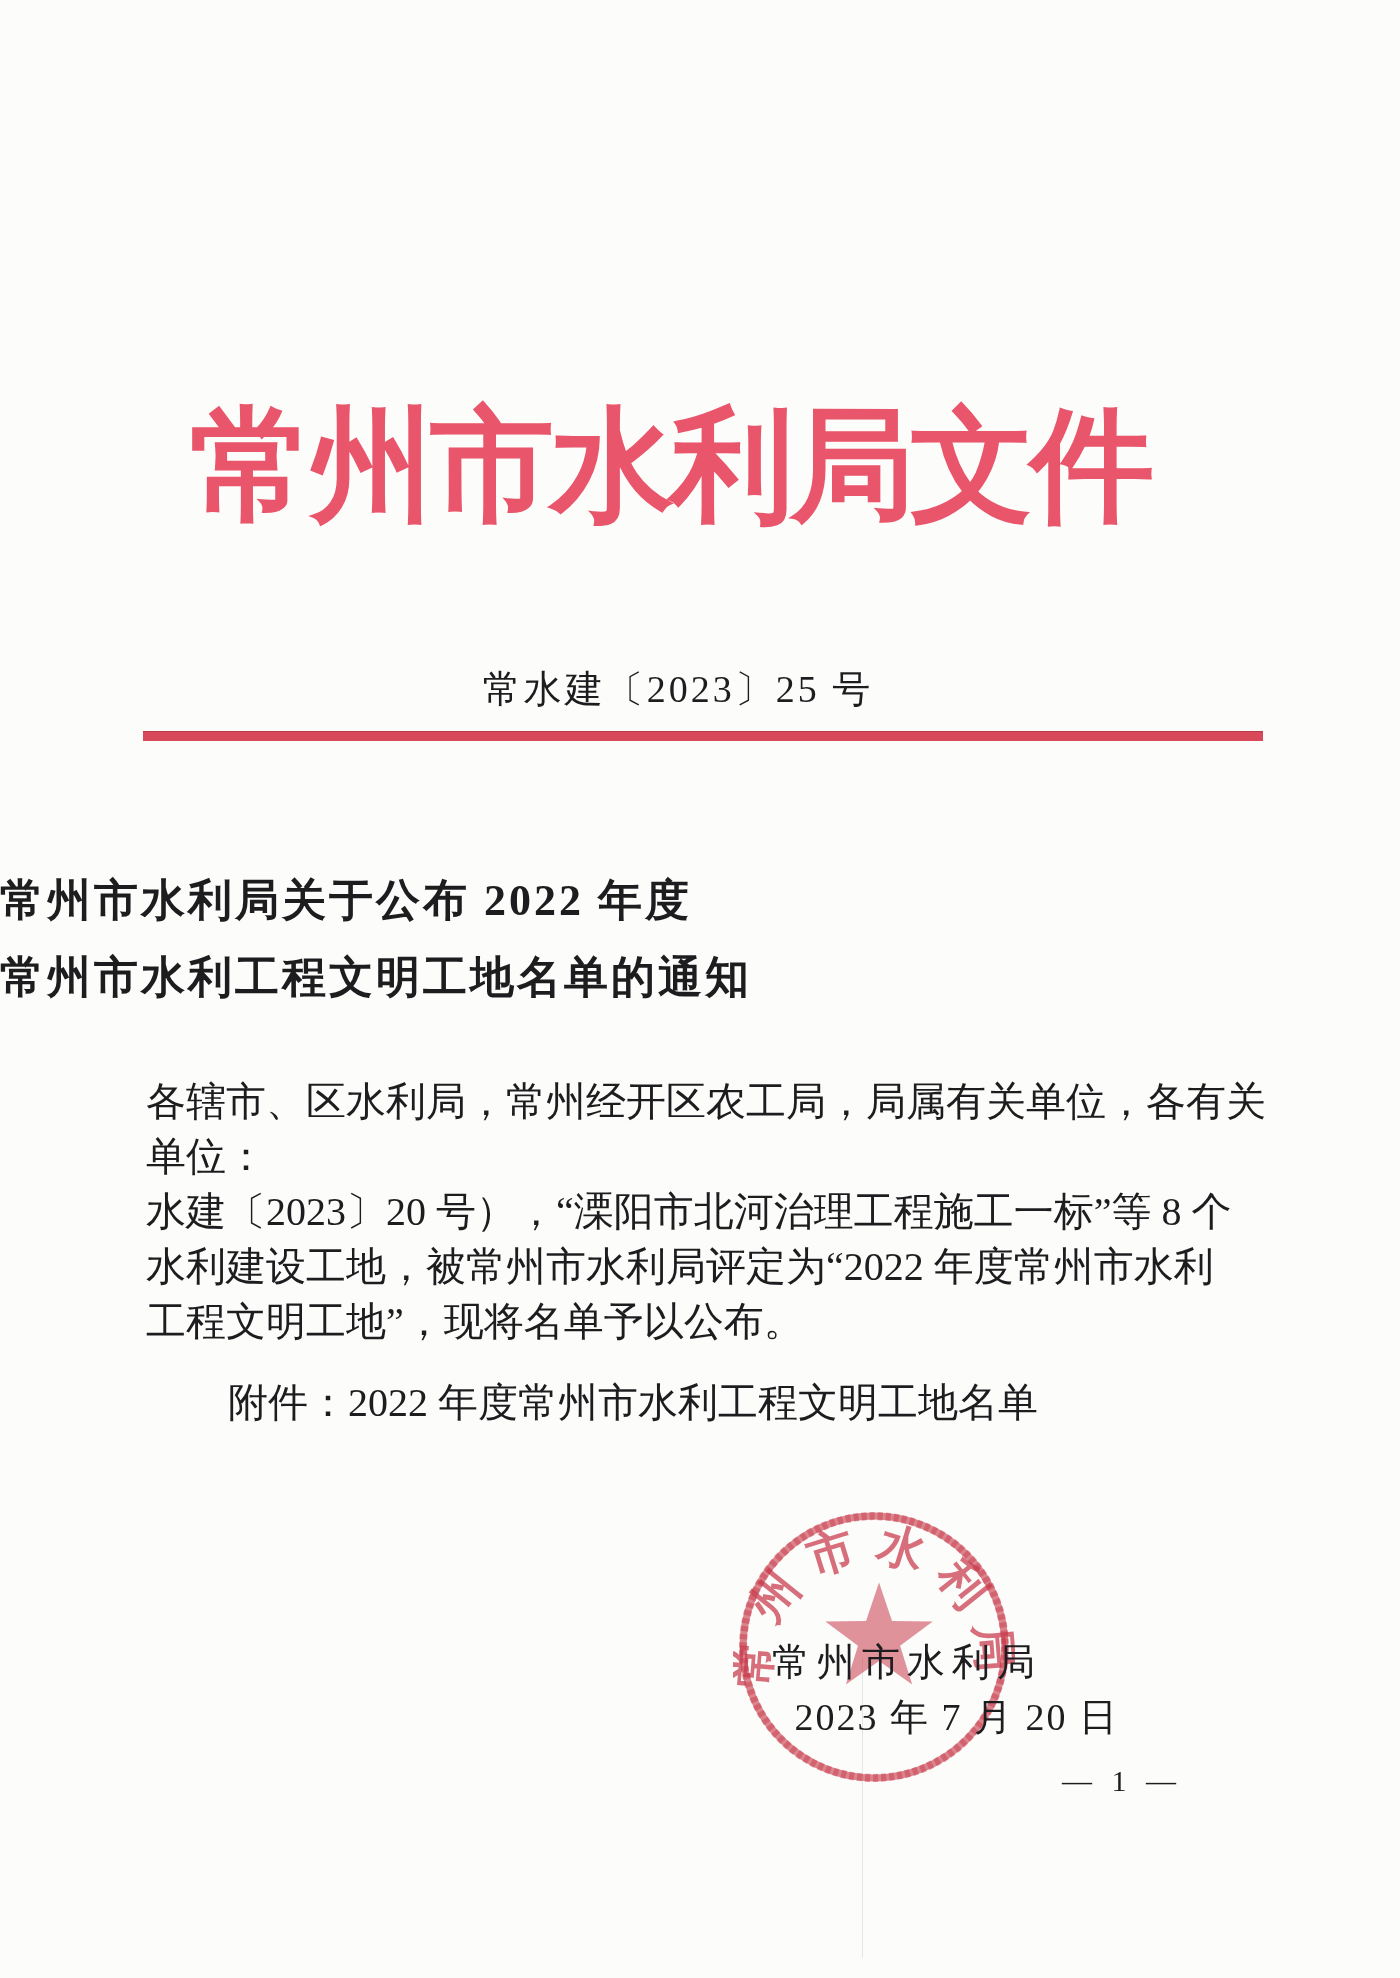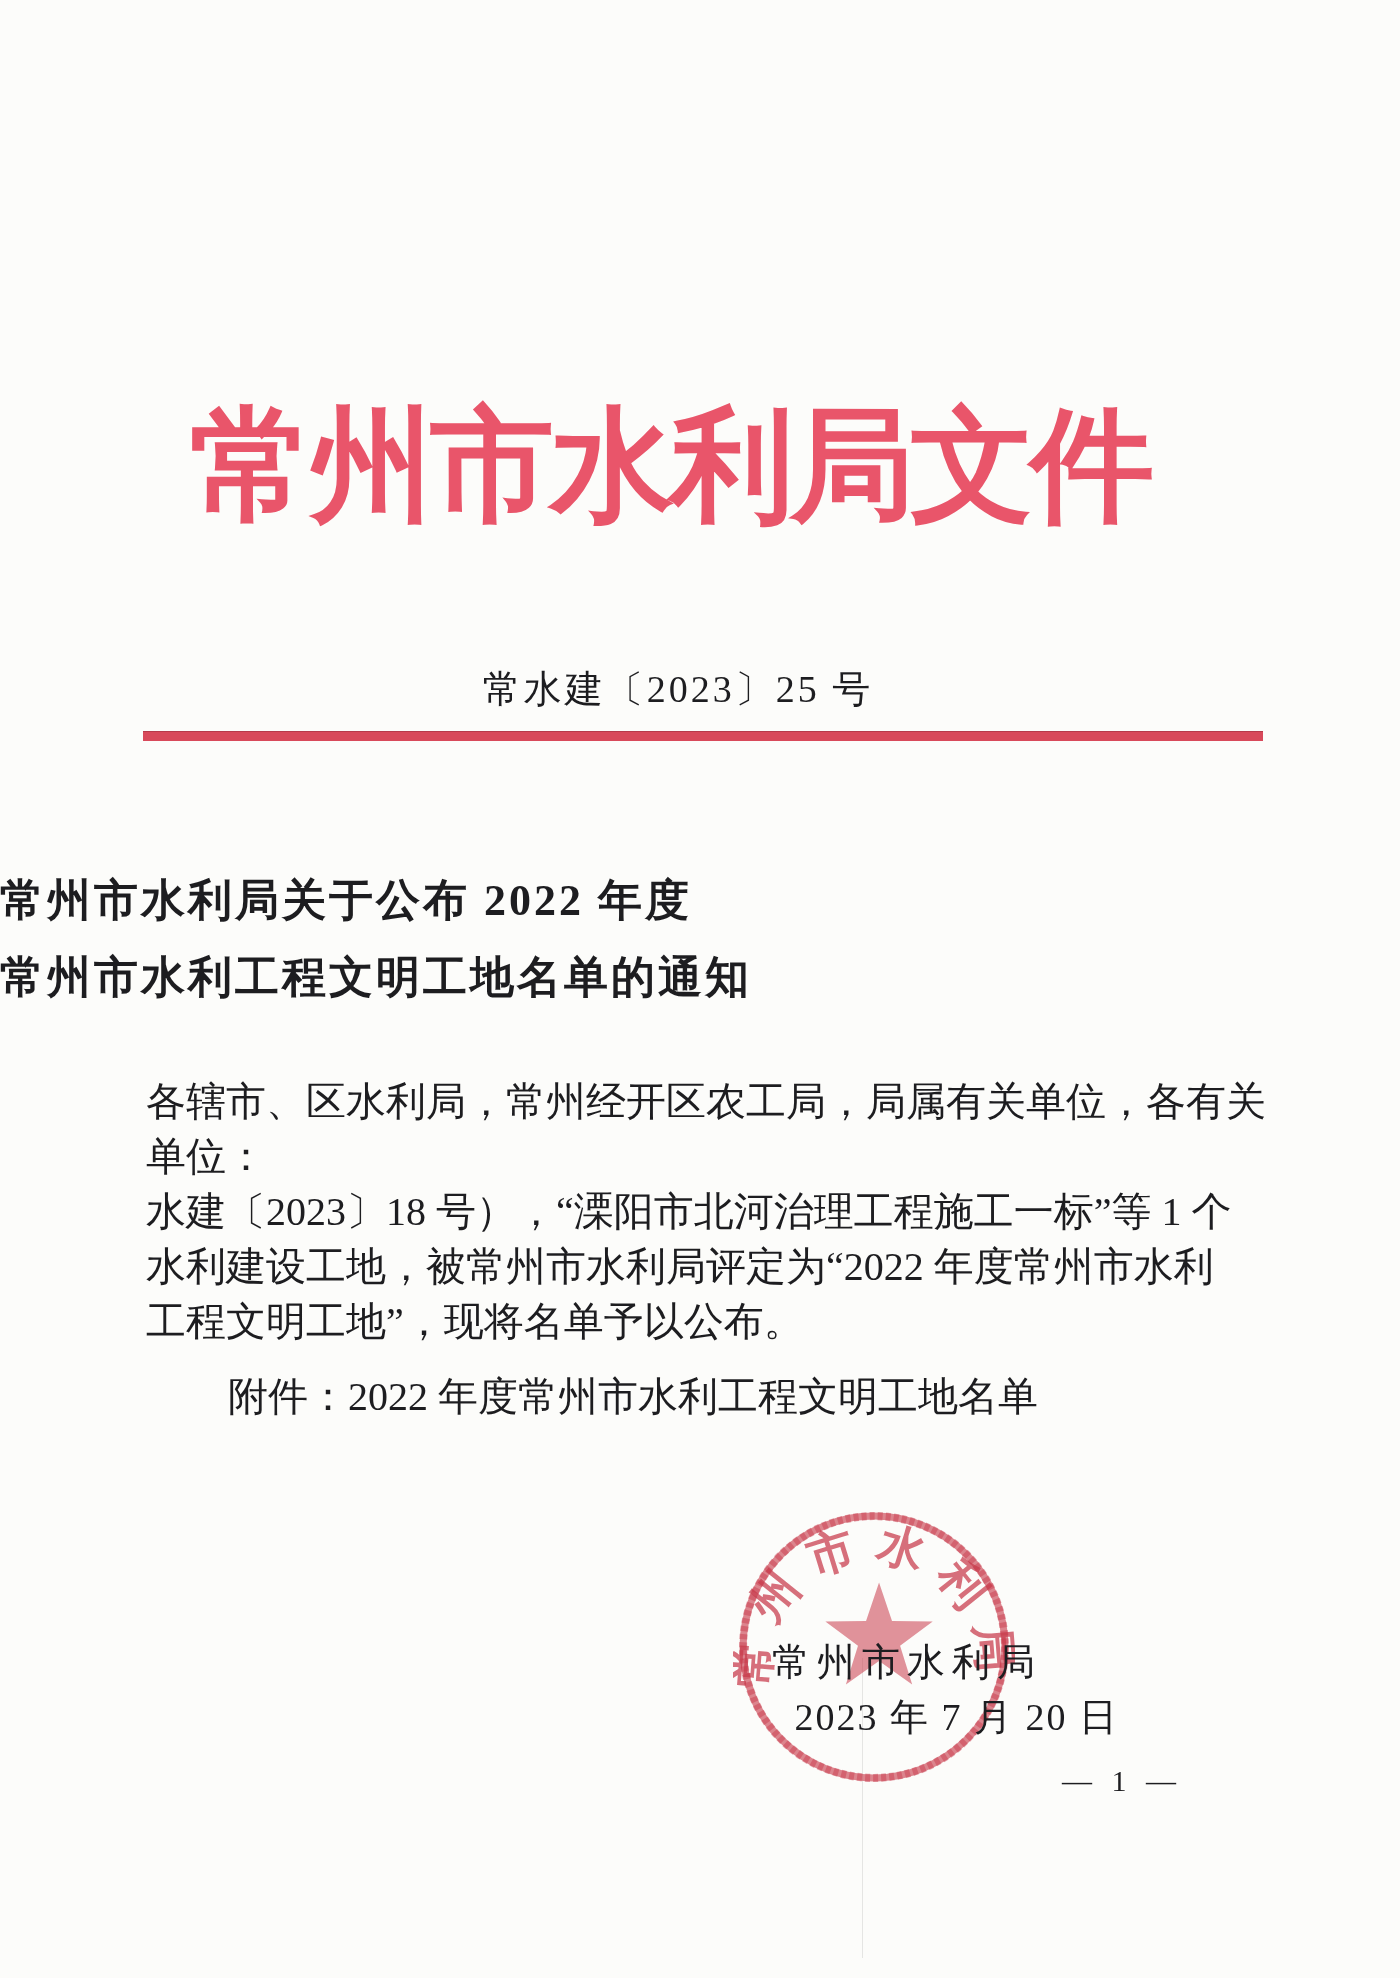--- a/index.html
+++ b/index.html
@@ -66,21 +66,21 @@
     top: 1074px;
     left: 146px;
     width: 1116px;
     font-size: 40px;
     line-height: 55px;
     text-align: justify;
   }
   .body-line { white-space: nowrap; }
   .body-line.indent { text-indent: 82px; }
   .attachment-line {
-    margin-top: 20px;
+    margin-top: 26px;
     text-indent: 82px;
     white-space: nowrap;
   }
   .seal {
     position: absolute;
     left: 733px;
     top: 1506px;
     width: 282px;
     height: 282px;
     z-index: 1;
@@ -138,21 +138,21 @@
 
   <div class="notice-title">
     <div>常州市水利局关于公布 2022 年度</div>
     <div>常州市水利工程文明工地名单的通知</div>
   </div>
 
   <div class="body-text">
     <div>
         <div class="body-line">各辖市、区水利局，常州经开区农工局，局属有关单位，各有关</div>
         <div class="body-line">单位：</div>
-        <div class="body-line">水建〔2023〕18 号），“溧阳市北河治理工程施工一标”等 1 个</div>
+        <div class="body-line">水建〔2023〕20 号），“溧阳市北河治理工程施工一标”等 8 个</div>
         <div class="body-line">水利建设工地，被常州市水利局评定为“2022 年度常州市水利</div>
         <div class="body-line">工程文明工地”，现将名单予以公布。</div>
       </div>
     <div class="attachment-line">附件：2022 年度常州市水利工程文明工地名单</div>
   </div>
 
   <svg class="seal" viewBox="0 0 280 280">
     <circle class="seal-ring" cx="140" cy="140" r="130"></circle>
     <circle class="seal-ring-texture" cx="140" cy="140" r="130"></circle>
     <polygon class="seal-star" points="145,76 157.9,114.2 198.3,114.7 165.9,138.8 177.9,177.3 145,154 112.1,177.3 124.1,138.8 91.7,114.7 132.1,114.2"></polygon>

